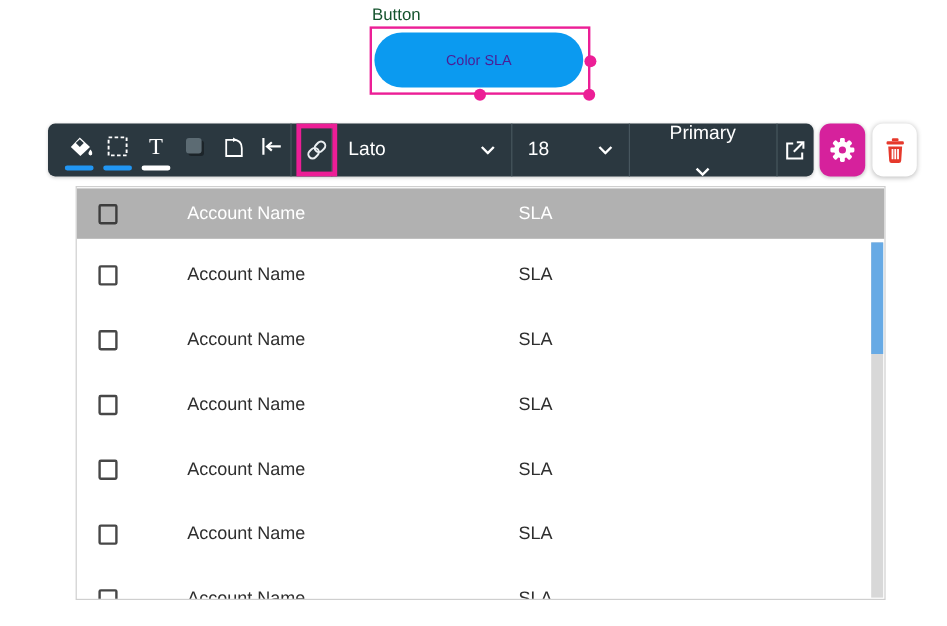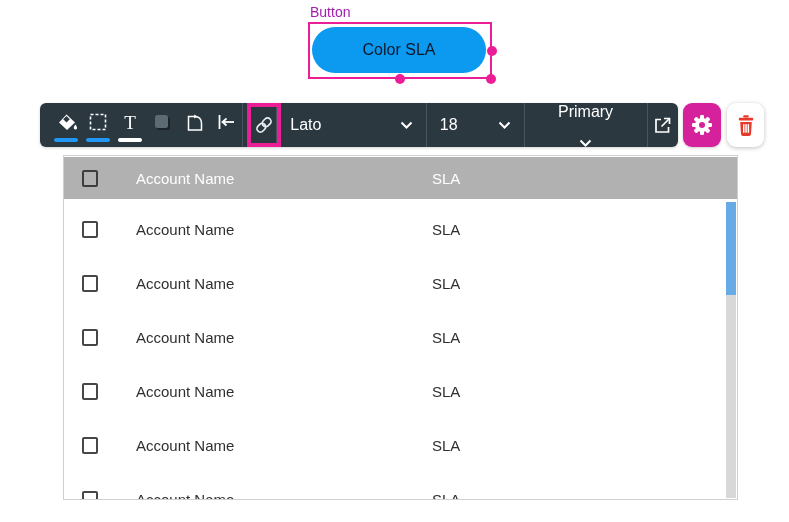--- a/index.html
+++ b/index.html
@@ -5,30 +5,30 @@
   html,body{margin:0;padding:0;}
   body{
     width:789px;height:522px;position:relative;overflow:hidden;
     background:#ffffff;
     font-family:"Liberation Sans", sans-serif;
     -webkit-font-smoothing:antialiased;
   }
   
   .el-label{
     position:absolute;left:310px;top:4px;
-    font-size:14px;color:#a21caf;
+    font-size:14px;color:#14532d;
   }
   .selection-box{
     position:absolute;left:308px;top:22px;width:184px;height:57px;
     border:2px solid #ec1e96;box-sizing:border-box;
   }
   .cta{
     position:absolute;left:2px;top:3px;width:174px;height:46px;
     background:#0b9af0;border:none;border-radius:23px;
-    color:#0f172a;font-size:16px;font-family:"Liberation Sans",sans-serif;
+    color:#4c1d95;font-size:12px;font-family:"Liberation Sans",sans-serif;
     cursor:pointer;
   }
   .handle{
     position:absolute;width:10px;height:10px;border-radius:50%;
     background:#ec1e96;
   }
   .h-right{right:-7px;top:50%;margin-top:-5px;}
   .h-bottom{left:50%;bottom:-7px;margin-left:-5px;}
   .h-corner{right:-6px;bottom:-7px;}
   
@@ -87,21 +87,21 @@
   .thead{
     position:absolute;left:0;top:1px;width:100%;height:42px;
     background:#b1b1b1;
   }
   .thead .cell{color:#ffffff;}
   .trow{position:absolute;left:0;width:100%;height:54px;}
   .cell{
     position:absolute;top:50%;transform:translateY(-50%);
     font-size:15px;color:#2f2f2f;white-space:nowrap;
   }
-  .cell.name{left:72px;}
+  .cell.name{left:92px;}
   .cell.sla{left:368px;}
   .cb{
     position:absolute;left:18px;top:50%;margin-top:-8px;
     width:12px;height:13px;border:2px solid #474747;border-radius:2px;
     background:transparent;cursor:pointer;
   }
   .thead .cb{border-color:#3d3d3d;}
   .sb-track{
     position:absolute;right:1px;top:46px;width:10px;height:296px;
     background:#d8d8d8;

